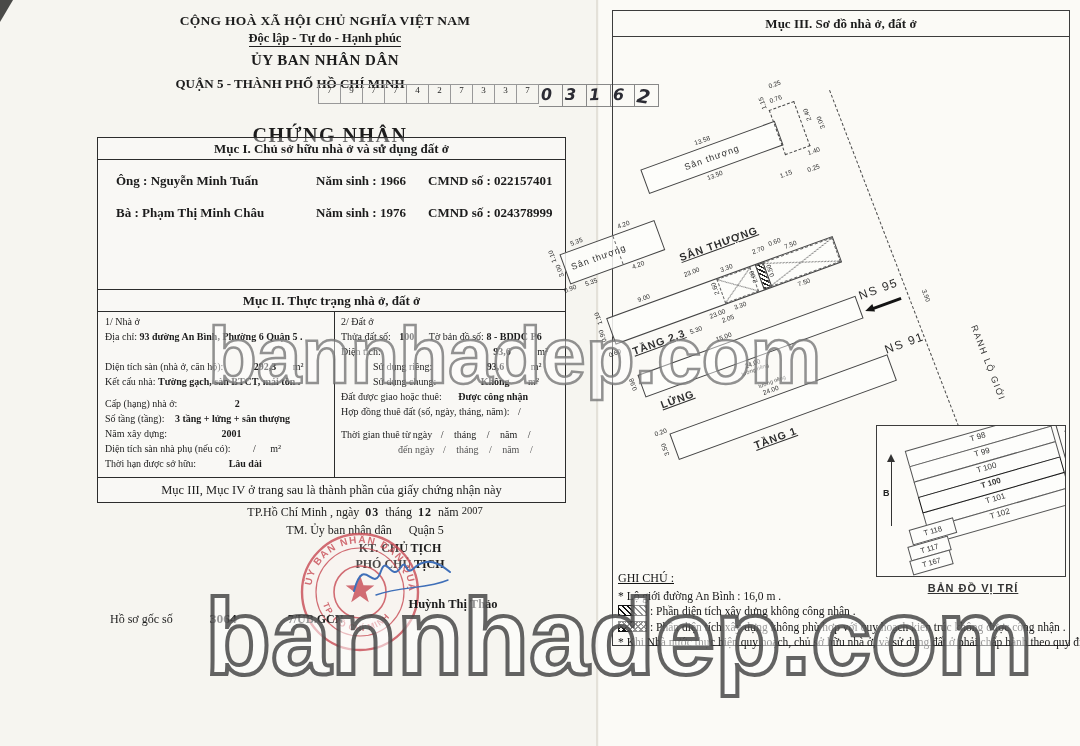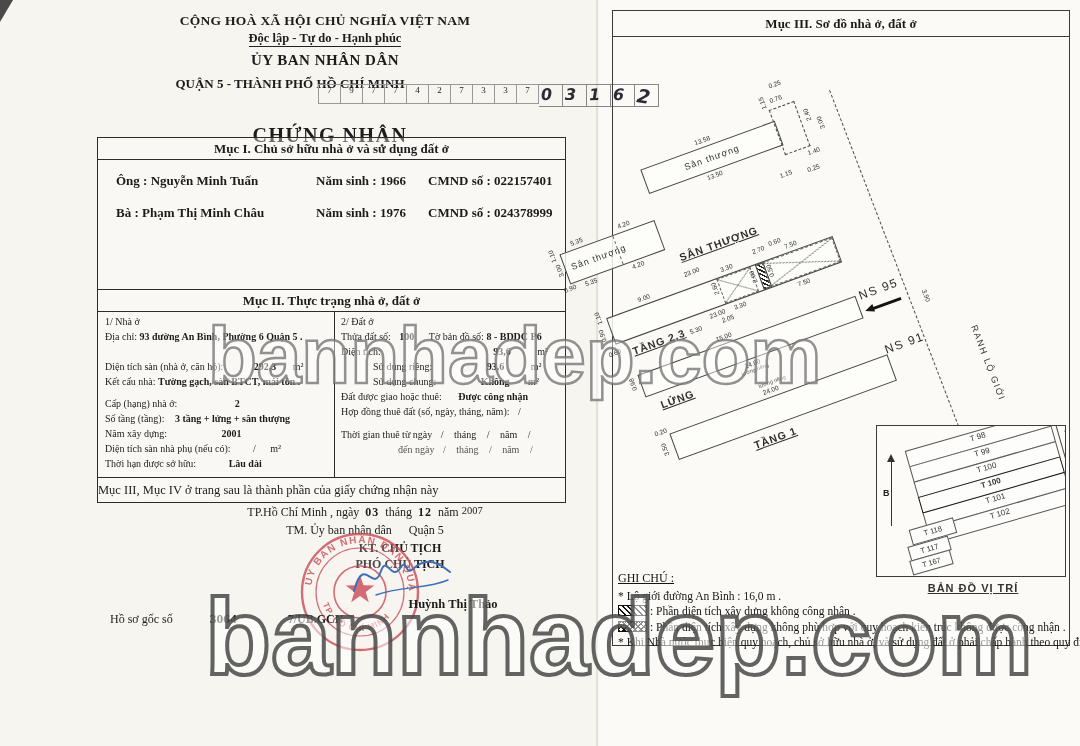--- a/index.html
+++ b/index.html
@@ -35,21 +35,21 @@
   .ownrow{position:absolute;left:0;width:100%;font-size:13px;font-weight:bold;}
   .ownrow .c1{position:absolute;left:18px;}
   .ownrow .c2{position:absolute;left:218px;}
   .ownrow .c3{position:absolute;left:330px;}
 
   .box2{left:97px;top:289px;width:467px;height:212px;border:1.5px solid #2c2c2c;background:rgba(255,255,255,.35);}
   .box2 .ttl{position:absolute;left:0;top:0;width:100%;height:21px;border-bottom:1.4px solid #2c2c2c;
              font-weight:bold;font-size:13px;text-align:center;line-height:21px;}
   .box2 .vdiv{position:absolute;left:236px;top:21px;width:0;height:166px;border-left:1.3px solid #2c2c2c;}
   .box2 .foot{position:absolute;left:0;bottom:0;width:100%;height:24px;border-top:1.4px solid #2c2c2c;
-              font-size:12.5px;line-height:24px;}
+              font-size:12.5px;text-align:center;line-height:24px;}
   .ln{position:absolute;font-size:10px;white-space:nowrap;}
 
   .dateline{left:200px;top:505px;width:330px;font-size:12px;}
   .tmline{left:200px;top:523px;width:330px;font-size:12px;}
   .ktline{left:300px;top:541px;width:200px;font-size:12px;}
   .pctline{left:300px;top:557px;width:200px;font-size:12px;}
   .signername{left:388px;top:597px;width:130px;font-size:12.5px;}
   .fileline{left:110px;top:611px;font-size:12px;}
 
   

